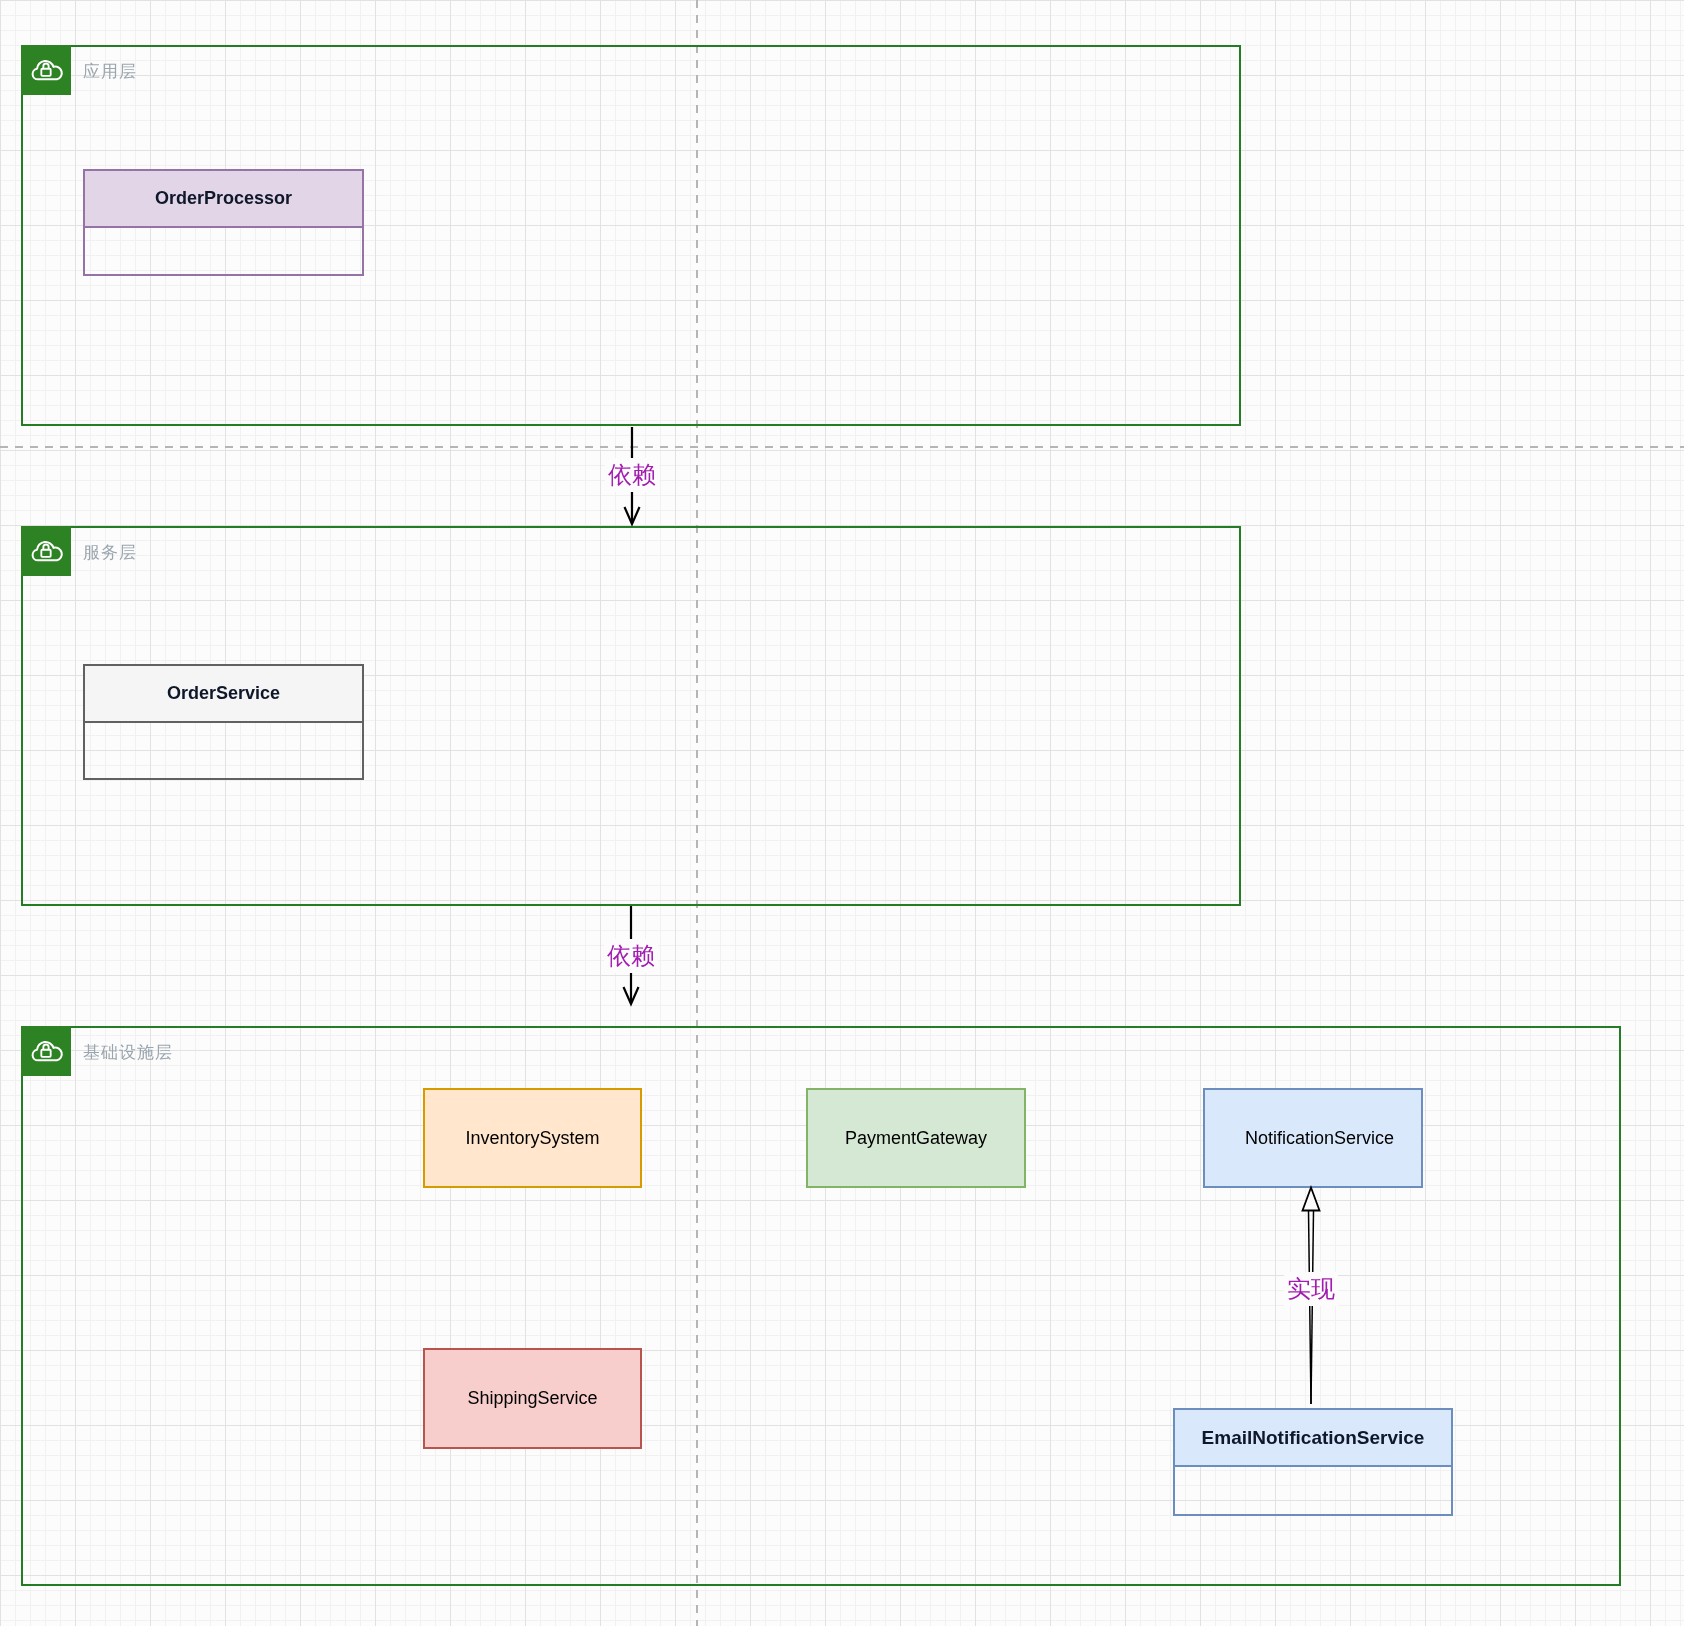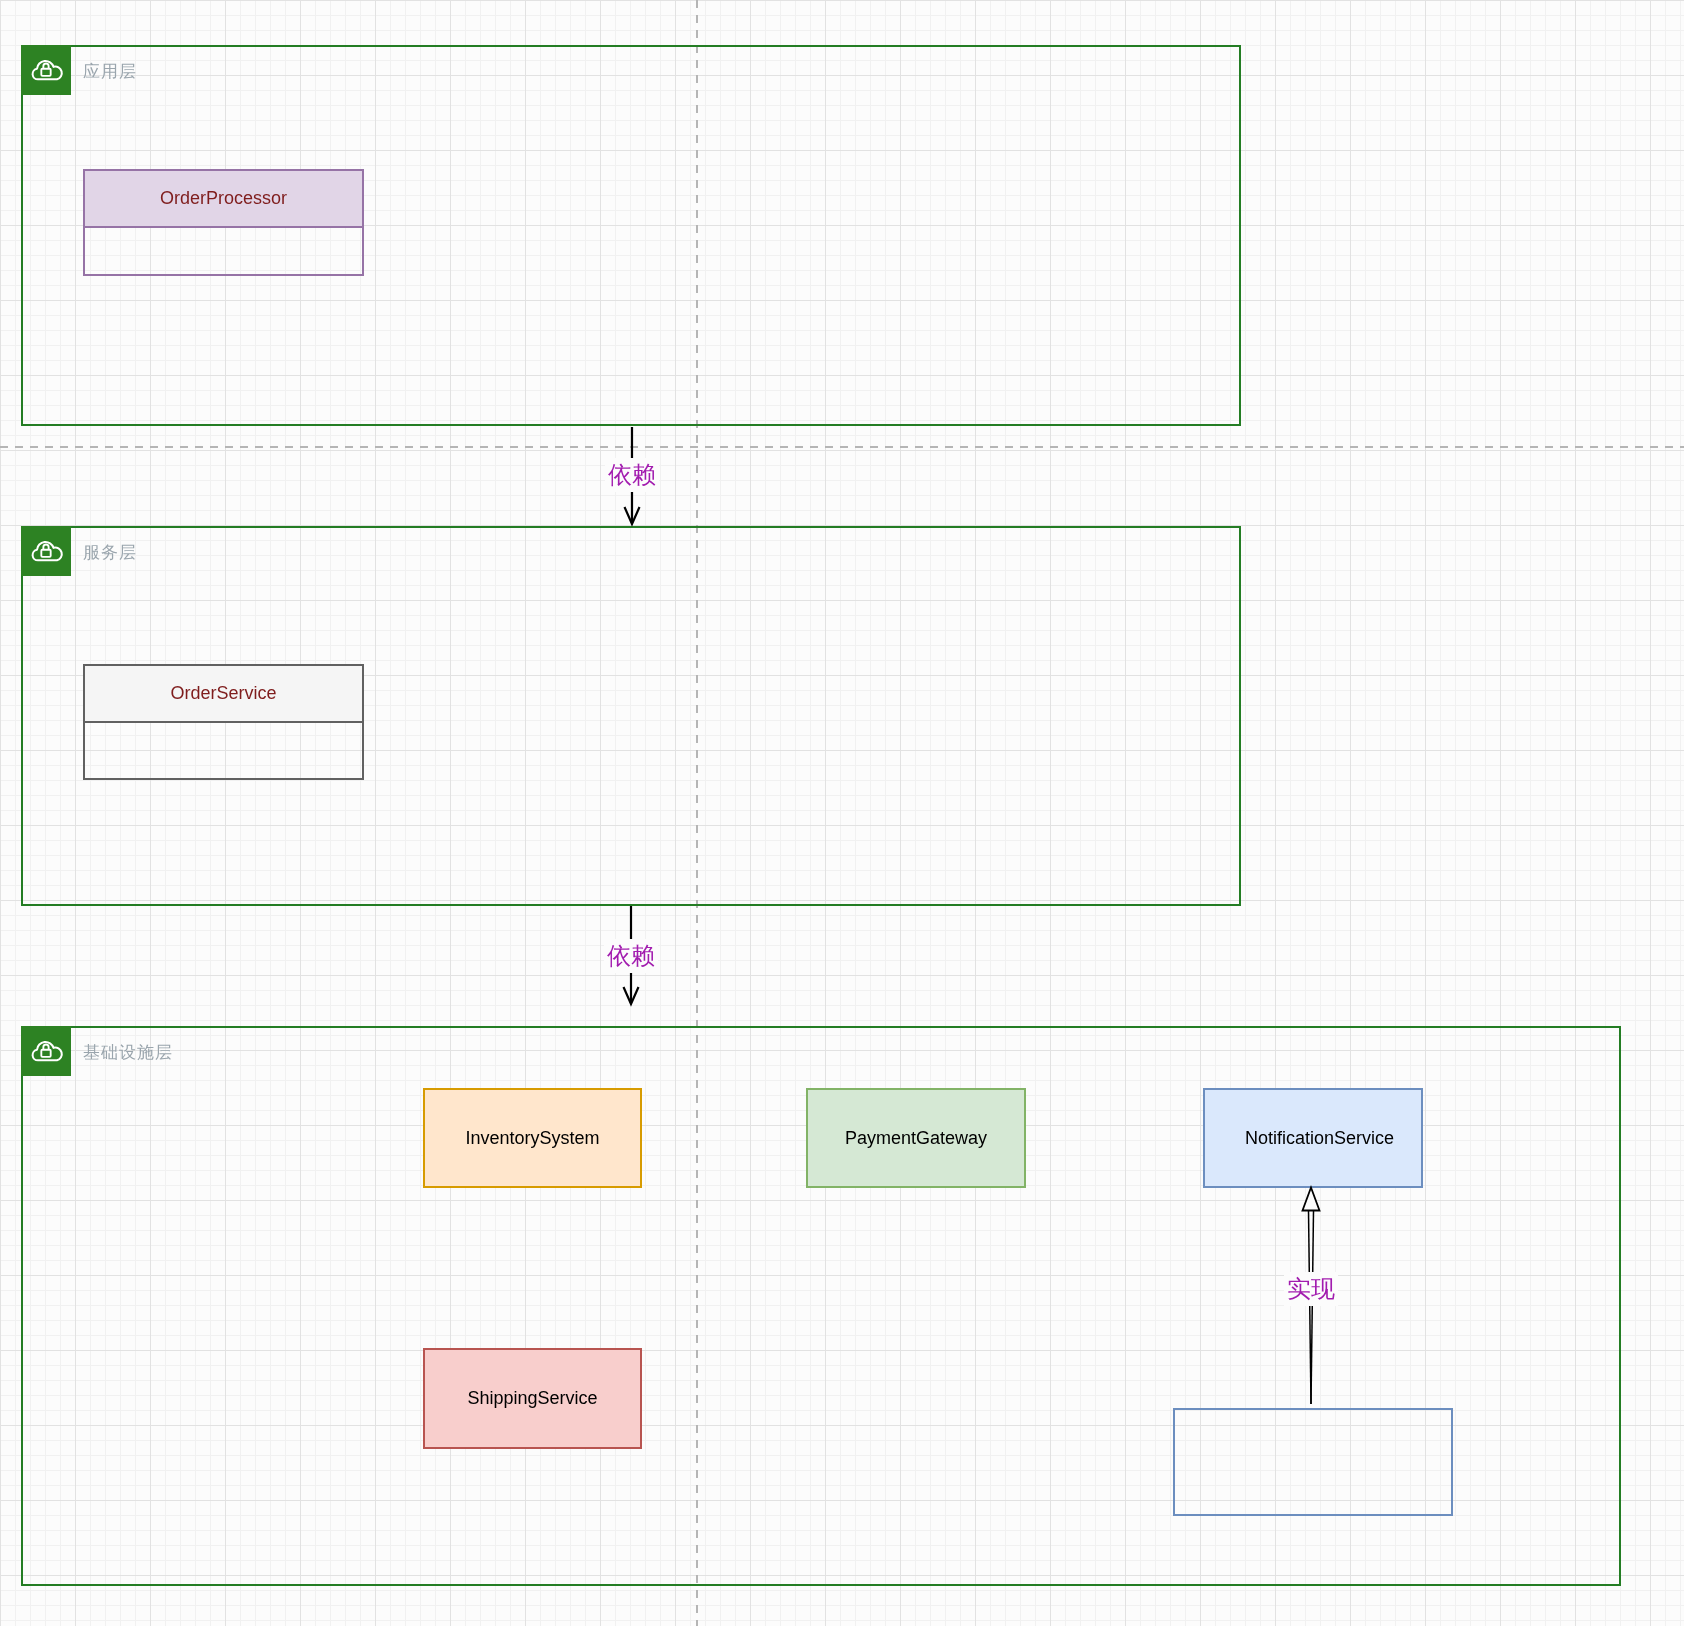--- a/index.html
+++ b/index.html
@@ -84,23 +84,23 @@
     z-index: 3;
     background: transparent;
   }
   .uml .uml-header {
     height: 55px;
     border-bottom: 2px solid;
     border-color: inherit;
     display: flex;
     align-items: center;
     justify-content: center;
-    font-weight: 400;
+    font-weight: 700;
     font-size: 18px;
-    color: #7f1d1d;
+    color: #0f172a;
   }
   .uml .uml-body { height: calc(100% - 57px); background: transparent; }
 
   .uml-purple { border-color: #9673a6; }
   .uml-purple .uml-header { background: #e1d5e7; border-bottom-color: #9673a6; }
   .uml-gray { border-color: #616161; }
   .uml-gray .uml-header { background: #f5f5f5; border-bottom-color: #616161; }
   .uml-blue { border-color: #6c8ebf; }
   .uml-blue .uml-header { background: #dae8fc; border-bottom-color: #6c8ebf; }
 
@@ -221,20 +221,23 @@
 
     <div class="box box-blue n-notification">
       <span>NotificationService</span>
     </div>
 
     <div class="box box-red n-shipping">
       <span>ShippingService</span>
     </div>
 
     <div class="uml uml-blue n-emailnotif">
+      <div class="uml-header">
+        <span>EmailNotificationService</span>
+      </div>
       <div class="uml-body"></div>
     </div>
   </section>
 
   <svg class="edges" width="1684" height="1626" viewBox="0 0 1684 1626">
 
     <g>
       <path d="M632 427 L632 523" stroke="#000000" stroke-width="2.2" fill="none"></path>
       <path d="M624.5 507 L632 524 L639.5 507" stroke="#000000" stroke-width="2.2" fill="none" stroke-linejoin="miter"></path>
     </g>

